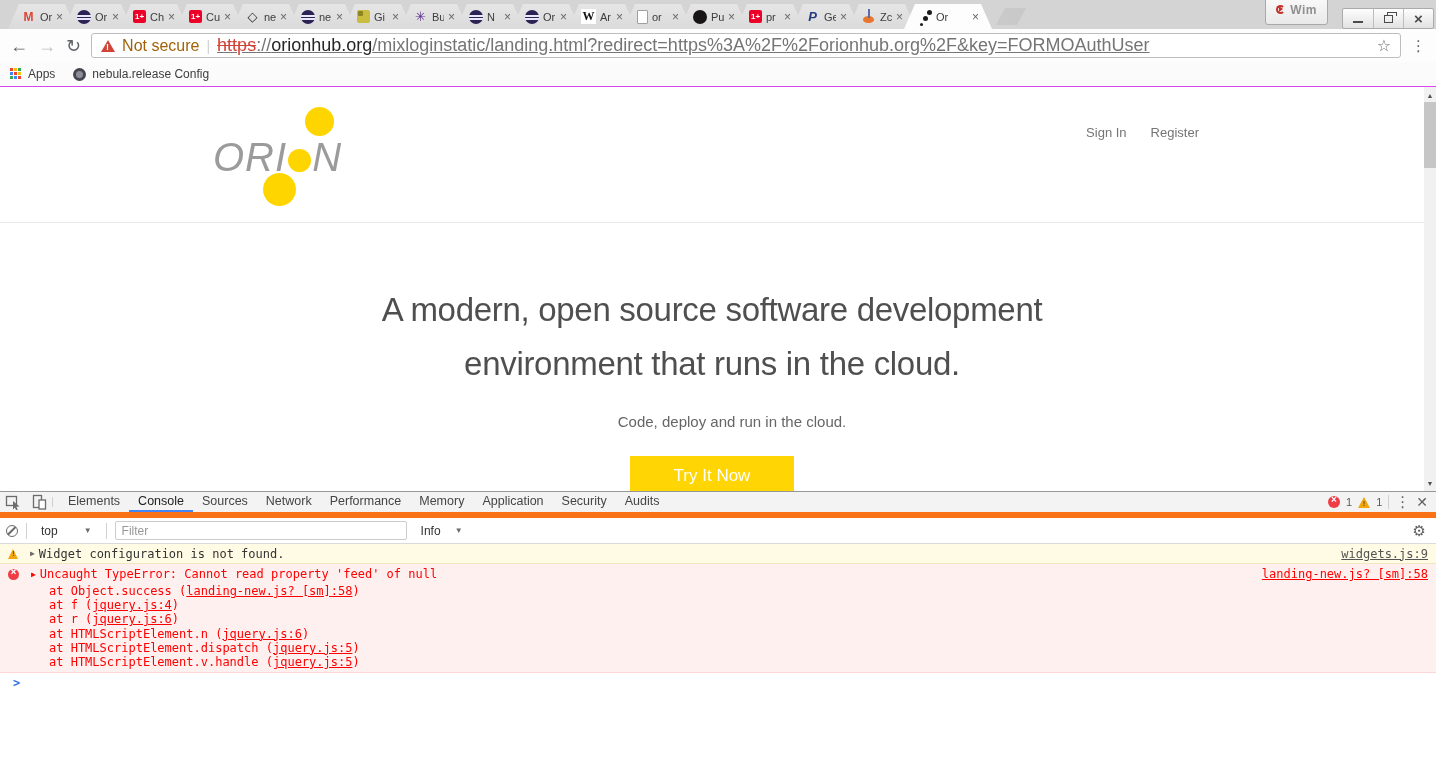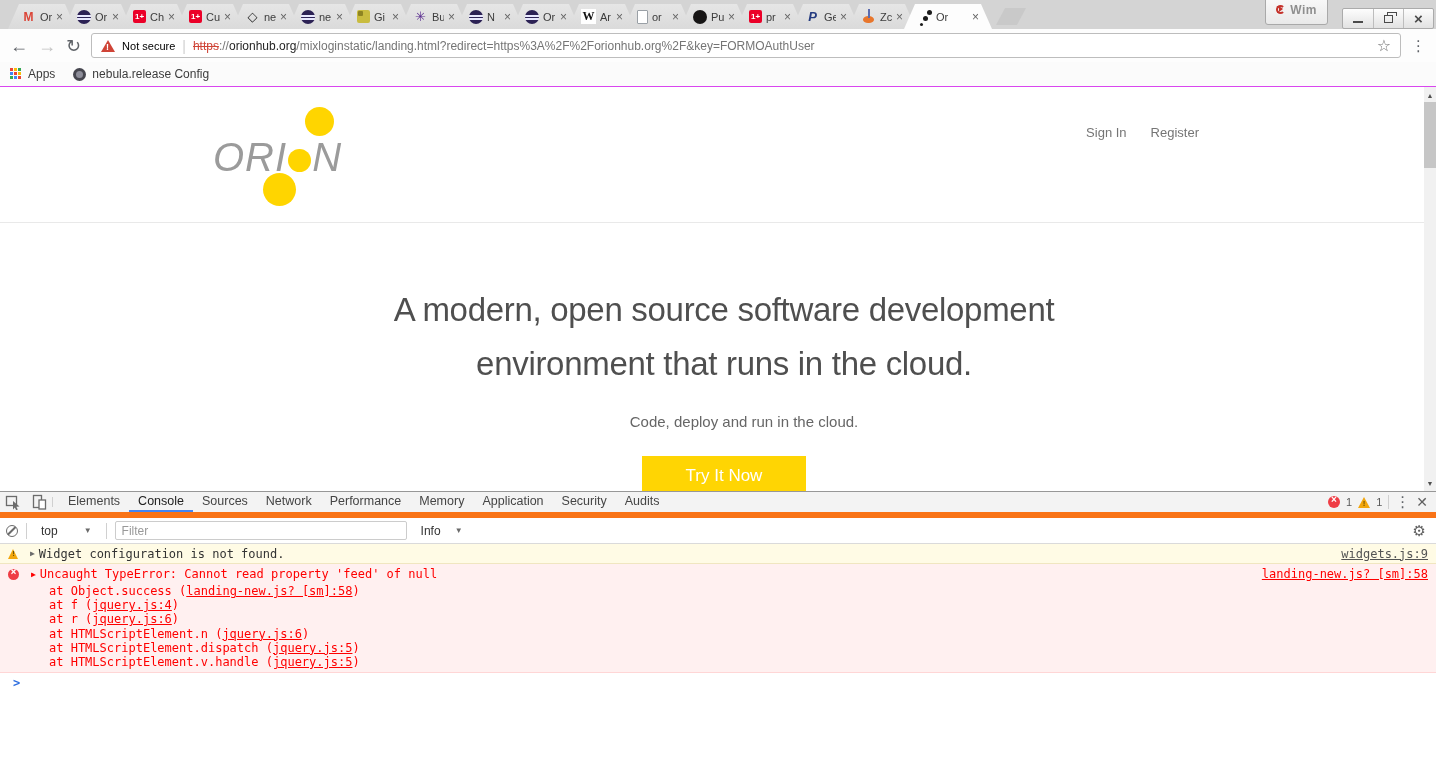--- a/index.html
+++ b/index.html
@@ -53,23 +53,23 @@
 
   
   #toolbar { height:33px; background:#fdfdfd; display:flex; align-items:center; padding:0 10px; gap:10px; }
   .nav-ico { font-size:18px; line-height:18px; color:#5f6368; }
   .nav-ico.disabled { color:#c3c3c3; }
   #omnibox { flex:1; height:25px; background:#fff; border:1px solid #bdbdbd; border-radius:3px;
       display:flex; align-items:center; padding:0 9px; gap:7px; }
   .warn-tri { width:0; height:0; border-left:7px solid transparent; border-right:7px solid transparent;
       border-bottom:12px solid #cf4437; position:relative; }
   .warn-tri::after { content:"!"; position:absolute; left:-2px; top:2px; font-size:9px; font-weight:bold; color:#fff; }
-  #not-secure { color:#000000; font-size:11px; white-space:nowrap; }
+  #not-secure { color:#a16207; font-size:16px; white-space:nowrap; }
   .omni-sep { color:#d0d0d0; font-size:14px; }
-  #url-text { font-size:12px; color:#757575; white-space:nowrap; overflow:hidden; flex:1; }
+  #url-text { font-size:18px; color:#757575; white-space:nowrap; overflow:hidden; flex:1;text-decoration:underline; }
   #url-scheme { color:#cf4437; text-decoration:line-through; }
   #url-domain { color:#262626; }
   .star-ico { font-size:16px; color:#757575; margin-left:auto; }
   .dots-ico { font-size:15px; color:#5f6368; letter-spacing:0; }
 
   
   #bookmarks { height:25px; background:#fbfbfb; border-bottom:1px solid #d946ef; display:flex; align-items:center; padding:0 10px; gap:18px; }
   .bm-item { display:flex; align-items:center; gap:6px; }
   .bm-label { font-size:12px; color:#3c3c3c; }
   .apps-grid { width:12px; height:12px; display:grid; grid-template-columns:repeat(3,3px); grid-template-rows:repeat(3,3px); gap:1px; }
@@ -85,21 +85,21 @@
   #page-header-rule { position:absolute; top:135px; left:0; right:0; height:1px; background:#e9e9e9; }
   #logo { position:absolute; left:213px; top:20px; width:150px; height:100px;font-style:italic; }
   #logo-word { position:absolute; left:0; top:28px; display:flex; align-items:center; color:#9b9b9b;
       font-size:40px; letter-spacing:1px; font-weight:400; }
   .logo-dot { border-radius:50%; background:#ffd500; }
   #logo-dot-mid { width:23px; height:23px; margin:6px 1px 0 1px; }
   #logo-dot-top { position:absolute; left:92px; top:0; width:29px; height:29px; }
   #logo-dot-bottom { position:absolute; left:50px; top:66px; width:33px; height:33px; }
   #page-nav { position:absolute; top:38px; right:237px; display:flex; gap:24px; }
   .page-nav-link { font-size:13px; color:#757575; }
-  #hero { position:absolute; top:196px; left:12px; width:1424px; text-align:center; }
+  #hero { position:absolute; top:196px; left:0; width:1424px; text-align:center; }
   .hero-line { font-size:33px; line-height:54px; font-weight:300; color:#4f4f4f; letter-spacing:-.3px; }
   #hero-sub { font-size:15px; color:#666; margin-top:22px;padding-left:40px; }
   #cta-btn { display:inline-block; margin-top:26px; background:#ffd503; color:#fff; font-size:17px;
       padding:10px 44px; border:none; }
   
   #page-scrollbar { position:absolute; right:0; top:0; width:12px; height:404px; background:#f1f1f1; }
   .sb-arrow { position:absolute; left:0; width:12px; height:12px; display:flex; align-items:center; justify-content:center;
       font-size:7px; color:#505050; }
   #sb-up { top:2px; } #sb-down { bottom:2px; }
   #sb-thumb { position:absolute; left:0; top:15px; width:12px; height:66px; background:#c6c6c6; }

